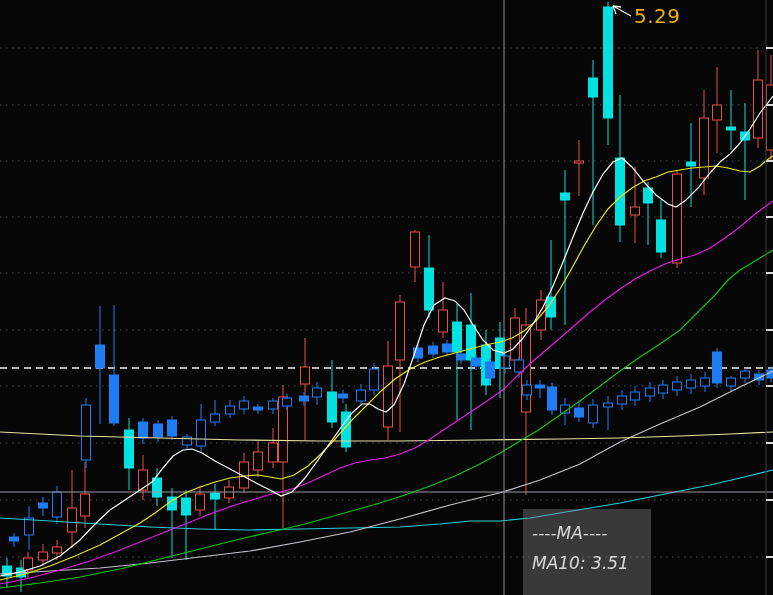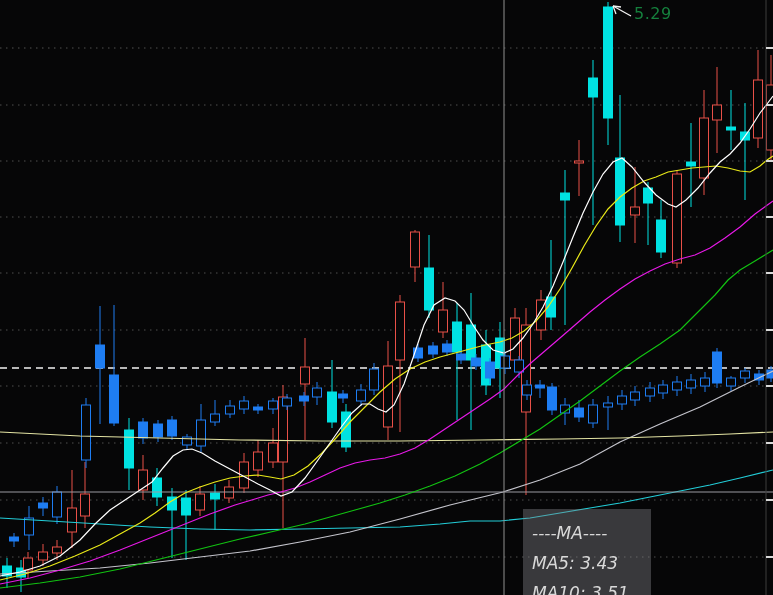--- a/index.html
+++ b/index.html
@@ -6,22 +6,22 @@
   #app-root{
     position:relative;
     width:773px;height:595px;
     overflow:hidden;
     font-family:"DejaVu Sans","Liberation Sans",sans-serif;
   }
   #chart-svg{position:absolute;left:0;top:0;display:block;}
   #price-annotation-label{
     position:absolute;
     left:634px;top:4px;
-    font-size:16px;
-    color:#15803d;
+    font-size:20px;
+    color:#eab308;
     letter-spacing:0.5px;
     white-space:nowrap;
   }
   #ma-tooltip-panel{
     position:absolute;
     left:523px;top:509px;
     width:128px;height:100px;
     background:rgba(128,128,133,0.42);
     color:#d9d9d9;
     font-size:17px;
@@ -272,16 +272,15 @@
       <line x1="766" y1="557" x2="773" y2="557" stroke="#d8d8d8" stroke-width="2"></line>
       <line x1="631" y1="16" x2="613" y2="6" stroke="#f2f2f2" stroke-width="1.3"></line>
       <line x1="613" y1="6" x2="621" y2="7" stroke="#f2f2f2" stroke-width="1.3"></line>
       <line x1="613" y1="6" x2="616" y2="14" stroke="#f2f2f2" stroke-width="1.3"></line>
     </svg>
 
   <div id="price-annotation-label">5.29</div>
 
   <div id="ma-tooltip-panel">
     <div class="ma-row">----MA----</div>
-    <div class="ma-row">MA5: 3.43</div>
     <div class="ma-row">MA10: 3.51</div>
   </div>
 </div>
 
 </body></html>

